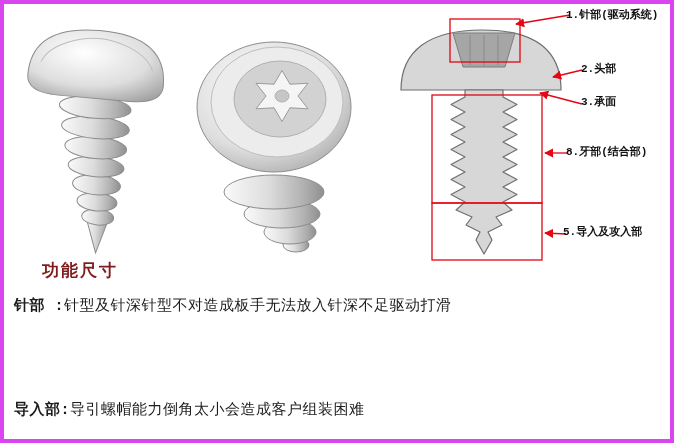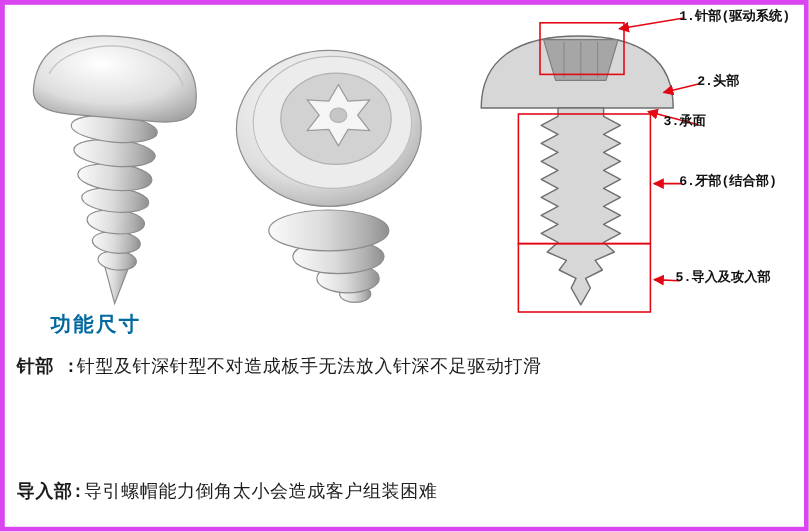--- a/index.html
+++ b/index.html
@@ -8,21 +8,21 @@
     border:4px solid #d946ef;box-sizing:border-box;overflow:hidden;
     font-family:Liberation Mono, monospace;color:#161616;
   }
   .art{position:absolute;left:0;top:0;}
   .callout{
     position:absolute;font-size:11px;font-weight:bold;color:#101010;
     white-space:nowrap;line-height:1.1;
   }
   .heading{
     position:absolute;left:38px;top:255px;font-size:17px;font-weight:bold;
-    letter-spacing:2px;color:#0369a1;
+    letter-spacing:2px;color:#7f1d1d;
   }
   .note{
     position:absolute;left:10px;margin:0;font-size:15px;color:#1c1c1c;
     white-space:nowrap;letter-spacing:0.5px;line-height:1.2;
   }
   .np{font-weight:bold;}
   .note b{font-weight:bold;}
   .ann-stroke{stroke:var(--ann-red,#e30613);}
   .ann-fill{fill:var(--ann-red,#e30613);}
 </style>
@@ -100,22 +100,22 @@
       <line class="ann-stroke" x1="566" y1="11" x2="512" y2="20" marker-end="url(#arr)"></line>
       <line class="ann-stroke" x1="578" y1="66" x2="549" y2="73" marker-end="url(#arr)"></line>
       <line class="ann-stroke" x1="578" y1="100" x2="536" y2="89" marker-end="url(#arr)"></line>
       <line class="ann-stroke" x1="564" y1="149" x2="541" y2="149" marker-end="url(#arr)"></line>
       <line class="ann-stroke" x1="562" y1="230" x2="541" y2="229" marker-end="url(#arr)"></line>
     </g>
   </svg>
 
   <div class="callout" style="left:562px;top:5px">1.针部(驱动系统)</div>
   <div class="callout" style="left:577px;top:59px">2.头部</div>
-  <div class="callout" style="left:549px;top:92px">3.承面</div>
-  <div class="callout" style="left:562px;top:142px">6.牙部(结合部)</div>
+  <div class="callout" style="left:577px;top:92px">3.承面</div>
+  <div class="callout" style="left:562px;top:142px">8.牙部(结合部)</div>
   <div class="callout" style="left:559px;top:222px">5.导入及攻入部</div>
 
   <div class="heading">功能尺寸</div>
 
   <p class="note" style="top:294px"><span class="np">针部 :</span><span>针型及针深针型不对造成板手无法放入针深不足驱动打滑</span></p>
 
 
 
   <p class="note" style="top:398px"><span class="np">导入部:</span><span>导引螺帽能力倒角太小会造成客户组装困难</span></p>
 

